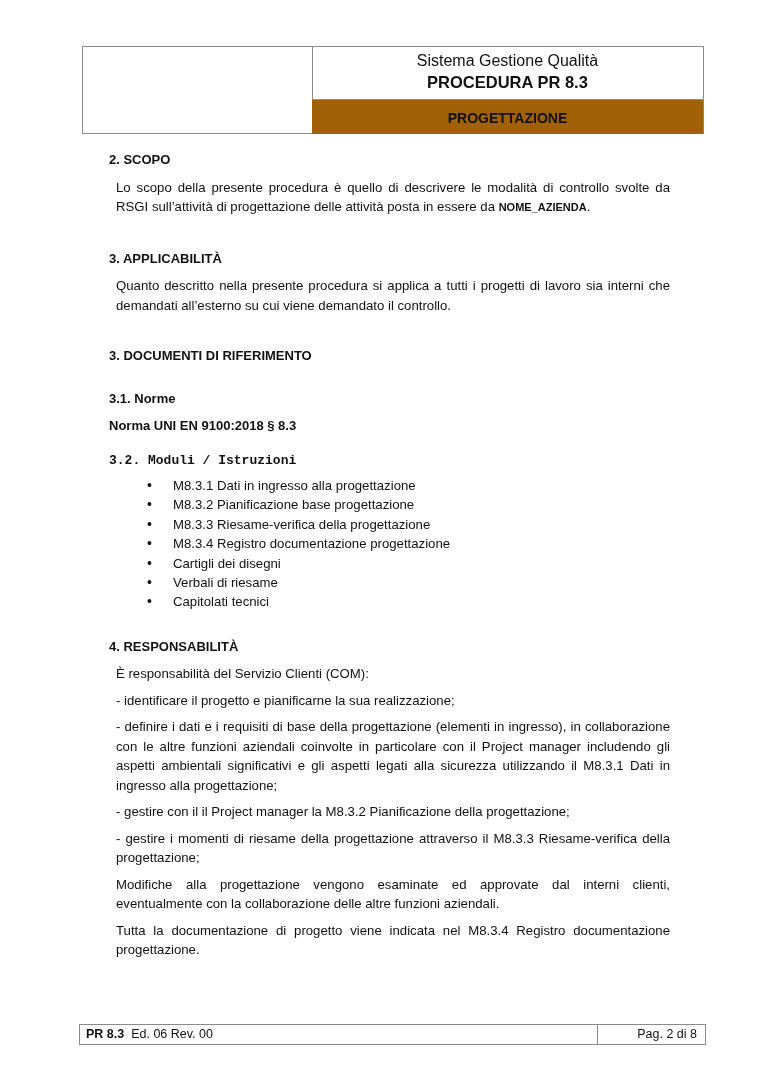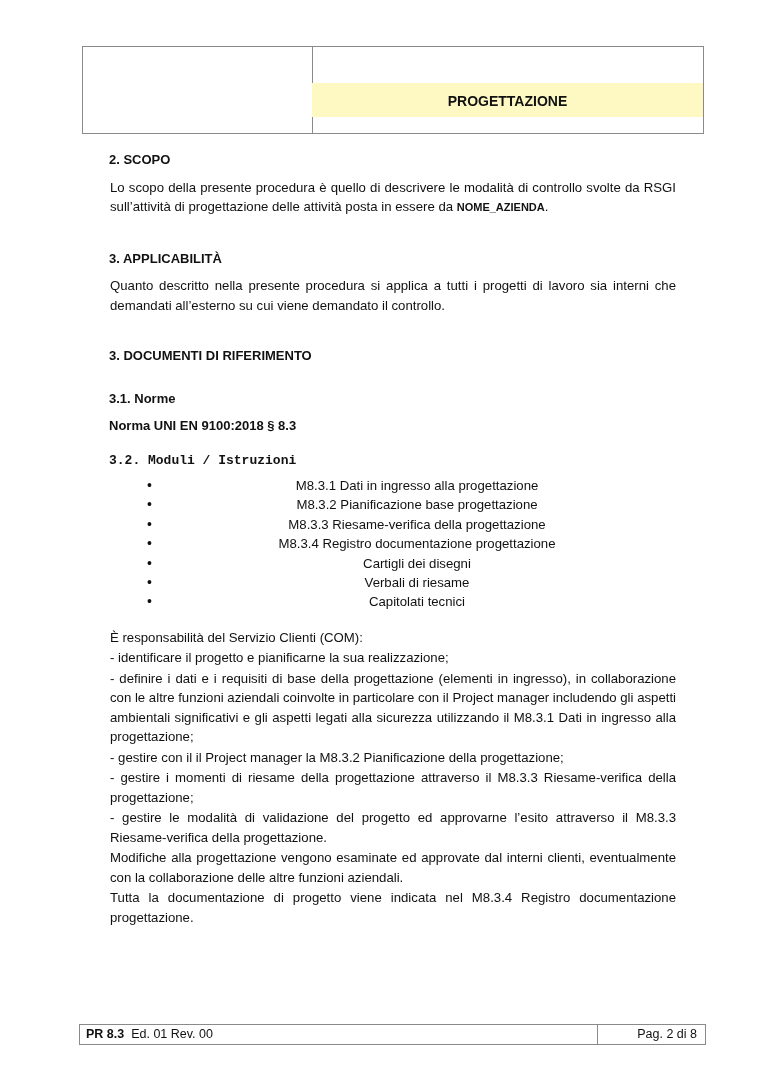--- a/index.html
+++ b/index.html
@@ -9,44 +9,48 @@
   }
   .hdr {
     position: absolute; left: 82px; top: 46px; width: 622px; height: 88px;
     border: 1px solid #8a8a8a; box-sizing: border-box;
   }
   .hdr-left { position: absolute; left: 0; top: 0; width: 229px; height: 100%; border-right: 1px solid #8a8a8a; }
   .hdr-right { position: absolute; left: 229px; top: 0; right: 0; height: 100%; }
   .hdr-top { height: 52px; border-bottom: 1px solid #8a8a8a; text-align: center; }
   .hdr-sys { font-size: 16px; padding-top: 4px; line-height: 20px; }
   .hdr-proc { font-size: 16.5px; font-weight: bold; line-height: 22px; }
-  .hdr-bottom { height: 34px; background: #fef9c3; text-align: center; font-weight: bold; font-size: 14px; line-height: 36px; margin-top: 36px; }
+  .hdr-bottom { height: 34px; background: #a16207; text-align: center; font-weight: bold; font-size: 14px; line-height: 36px; }
 
   .content { position: absolute; left: 109px; top: 148px; width: 568px; font-size: 13.2px; line-height: 19.5px; }
   .h { font-weight: bold; font-size: 13px; }
-  p { margin: 1px; text-align: justify; }
+  p { margin: 7px; text-align: justify; }
   .bold-inline { font-weight: bold; font-size: 11px; }
-  ul { margin: 16px; padding: 0 0 0 48px; list-style: none; text-align: center; }
+  ul { margin: 16px; padding: 0 0 0 48px; list-style: none; }
   ul li { position: relative; line-height: 19.4px; }
   ul li::before { content: "•"; position: absolute; left: -26px; font-size: 14px; }
 
   .ftr {
     position: absolute; left: 79px; top: 1024px; width: 627px; height: 21px;
     border: 1px solid #8a8a8a; box-sizing: border-box; font-size: 12.5px; line-height: 19px;
   }
   .ftr-left { position: absolute; left: 6px; top: 0; }
   .ftr-left b { font-weight: bold; }
   .ftr-right { position: absolute; left: 517px; top: 0; right: 0; height: 100%; border-left: 1px solid #8a8a8a; text-align: right; padding-right: 8px; box-sizing: border-box; }
 </style>
 </head>
 <body>
 
 <div class="hdr">
   <div class="hdr-left"></div>
   <div class="hdr-right">
+    <div class="hdr-top">
+      <div class="hdr-sys">Sistema Gestione Qualità</div>
+      <div class="hdr-proc">PROCEDURA PR 8.3</div>
+    </div>
     <div class="hdr-bottom">PROGETTAZIONE</div>
   </div>
 </div>
 
 <div class="content">
   <div class="h" style="margin-top:2px;">2. SCOPO</div>
   <p style="margin-top:8px;"><span>Lo scopo della presente procedura è quello di descrivere le modalità di controllo svolte da RSGI sull’attività di progettazione delle attività posta in essere da </span><span class="bold-inline">NOME_AZIENDA</span><span>.</span></p>
 
   <div class="h" style="margin-top:31px;">3. APPLICABILITÀ</div>
   <p style="margin-top:8px;">Quanto descritto nella presente procedura si applica a tutti i progetti di lavoro sia interni che demandati all’esterno su cui viene demandato il controllo.</p>
@@ -58,26 +62,26 @@
   <ul style="margin-top:6px;">
     <li>M8.3.1 Dati in ingresso alla progettazione</li>
     <li>M8.3.2 Pianificazione base progettazione</li>
     <li>M8.3.3 Riesame-verifica della progettazione</li>
     <li>M8.3.4 Registro documentazione progettazione</li>
     <li>Cartigli dei disegni</li>
     <li>Verbali di riesame</li>
     <li>Capitolati tecnici</li>
   </ul>
 
+  <div class="h" style="margin-top:25px;">4. RESPONSABILITÀ</div>
   <p style="margin-top:8px;">È responsabilità del Servizio Clienti (COM):</p>
   <p>- identificare il progetto e pianificarne la sua realizzazione;</p>
   <p>- definire i dati e i requisiti di base della progettazione (elementi in ingresso), in collaborazione con le altre funzioni aziendali coinvolte in particolare con il Project manager includendo gli aspetti ambientali significativi e gli aspetti legati alla sicurezza utilizzando il M8.3.1 Dati in ingresso alla progettazione;</p>
   <p>- gestire con il il Project manager la M8.3.2 Pianificazione della progettazione;</p>
   <p>- gestire i momenti di riesame della progettazione attraverso il M8.3.3 Riesame-verifica della progettazione;</p>
-  <p>- gestire le modalità di validazione del progetto ed approvarne l’esito attraverso il M8.3.3 Riesame-verifica della progettazione.</p>
   <p>Modifiche alla progettazione vengono esaminate ed approvate dal interni clienti, eventualmente con la collaborazione delle altre funzioni aziendali.</p>
   <p>Tutta la documentazione di progetto viene indicata nel M8.3.4 Registro documentazione progettazione.</p>
 </div>
 
 <div class="ftr">
-  <div class="ftr-left"><b>PR 8.3</b>&nbsp;&nbsp;<span>Ed. 01 Rev. 00</span></div>
+  <div class="ftr-left"><b>PR 8.3</b>&nbsp;&nbsp;<span>Ed. 06 Rev. 00</span></div>
   <div class="ftr-right">Pag. 2 di 8</div>
 </div>
 
 </body></html>

